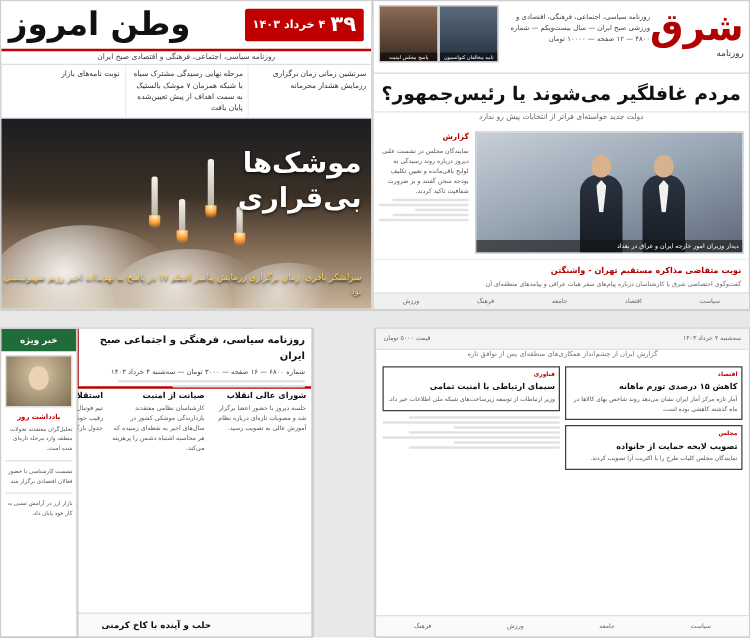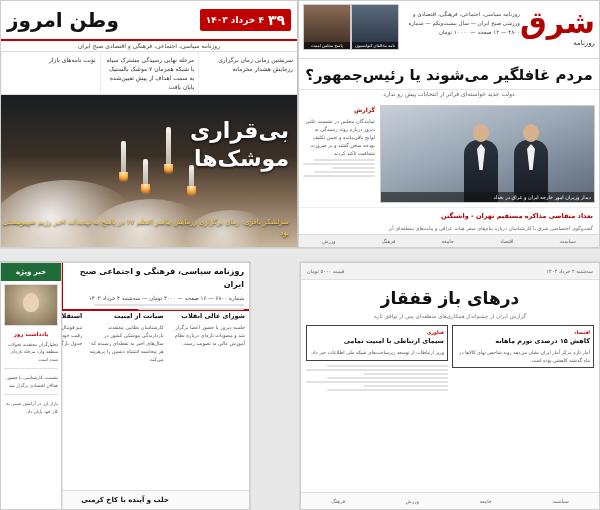--- a/index.html
+++ b/index.html
@@ -43,40 +43,40 @@
     height: 40px;
     display: flex;
     align-items: center;
     justify-content: space-between;
     padding: 2px 6px;
     box-sizing: border-box;
     border-bottom: 2px solid #c00000;
     background: #fff;
   }
   #vatan-emrooz .ve-logo {
-    font-size: 20px;
+    font-size: 26px;
     font-weight: bold;
     color: #111;
     letter-spacing: -1px;
     line-height: 1;
     font-family: "DejaVu Sans", sans-serif;
   }
   #vatan-emrooz .ve-date {
     background: #c00000;
     color: #fff;
     font-size: 9px;
     padding: 3px 6px;
     border-radius: 2px;
     font-weight: bold;
     display: flex;
     align-items: center;
     gap: 4px;
   }
   #vatan-emrooz .ve-num {
-    font-size: 14px;
+    font-size: 17px;
   }
   #vatan-emrooz .ve-sub {
     font-size: 6px;
     color: #444;
     text-align: center;
     padding: 1px 4px;
     border-bottom: 1px solid #ddd;
     line-height: 1.4;
   }
   #vatan-emrooz .ve-strip {
@@ -585,22 +585,22 @@
     </div>
     <div class="photo">
       <div class="smoke" style="width:150px;height:95px;left:-10px;bottom:-28px;"></div>
       <div class="smoke" style="width:120px;height:70px;left:90px;bottom:-22px;opacity:.85;"></div>
       <div class="smoke" style="width:90px;height:55px;left:185px;bottom:-18px;opacity:.7;"></div>
       <div class="missile" style="height:34px;left:120px;bottom:72px;"></div>
       <div class="missile" style="height:28px;left:142px;bottom:60px;"></div>
       <div class="missile" style="height:40px;left:165px;bottom:80px;"></div>
       <div class="missile" style="height:24px;left:188px;bottom:58px;"></div>
       <div class="headline-box">
+        <div class="h1">موشک‌ها</div>
         <div class="h1">بی‌قراری</div>
-        <div class="h1">موشک‌ها</div>
       </div>
       <div class="kicker">سرلشکر باقری: زمان برگزاری رزمایش پیامبر اعظم ۱۷ در پاسخ به تهدیدات اخیر رژیم صهیونیستی بود</div>
     </div>
     <div class="ve-foot">www.vatanemrooz.ir   |   شماره ۳۹۰۰   |   ۸ صفحه   |   ۵۰۰۰ تومان</div>
   </div>
 
   <div class="paper rtl" id="shargh">
     <div class="sh-top">
       <div class="sh-logo">
         <span>شرق</span>
@@ -628,21 +628,21 @@
         <span class="lines">
             <i class="m"></i>
             <i></i>
             <i class="s"></i>
             <i class="m"></i>
             <i></i>
           </span>
       </div>
     </div>
     <div class="sh-lower">
-      <b>بغداد متقاضی مذاکره مستقیم تهران - واشنگتن</b>
+      <b>نوبت متقاضی مذاکره مستقیم تهران - واشنگتن</b>
       <div style="font-size:5px;color:#666;margin-top:2px;">گفت‌وگوی اختصاصی شرق با کارشناسان درباره پیام‌های سفر هیات عراقی و پیامدهای منطقه‌ای آن</div>
     </div>
     <div class="sh-ticker">
       <span>سیاست</span>
       <span>اقتصاد</span>
       <span>جامعه</span>
       <span>فرهنگ</span>
       <span>ورزش</span>
     </div>
   </div>
@@ -692,28 +692,32 @@
     <div class="sc-txt">نشست کارشناسی با حضور فعالان اقتصادی برگزار شد.</div>
     <div class="sc-rule"></div>
     <div class="sc-txt">بازار ارز در آرامش نسبی به کار خود پایان داد.</div>
   </div>
 
   <div class="paper rtl" id="iran">
     <div class="ir-banner">
       <span>سه‌شنبه ۴ خرداد ۱۴۰۳</span>
       <span>قیمت ۵۰۰۰ تومان</span>
     </div>
-    <div class="ir-main">درهای باز قفقاز</div>
     <div class="ir-deck">گزارش ایران از چشم‌انداز همکاری‌های منطقه‌ای پس از توافق تازه</div>
     <div class="ir-grid">
       <div>
         <div class="ir-card">
           <div class="cr">اقتصاد</div>
           <div class="ct">کاهش ۱۵ درصدی تورم ماهانه</div>
           <div>آمار تازه مرکز آمار ایران نشان می‌دهد روند شاخص بهای کالاها در ماه گذشته کاهشی بوده است.</div>
+        </div>
+        <div class="ir-card">
+          <div class="cr">مجلس</div>
+          <div class="ct">تصویب لایحه حمایت از خانواده</div>
+          <div>نمایندگان مجلس کلیات طرح را با اکثریت آرا تصویب کردند.</div>
         </div>
       </div>
       <div>
         <div class="ir-card">
           <div class="cr">فناوری</div>
           <div class="ct">سیمای ارتباطی با امنیت تمامی</div>
           <div>وزیر ارتباطات از توسعه زیرساخت‌های شبکه ملی اطلاعات خبر داد.</div>
         </div>
         <span class="lines">
             <i class="m"></i>

